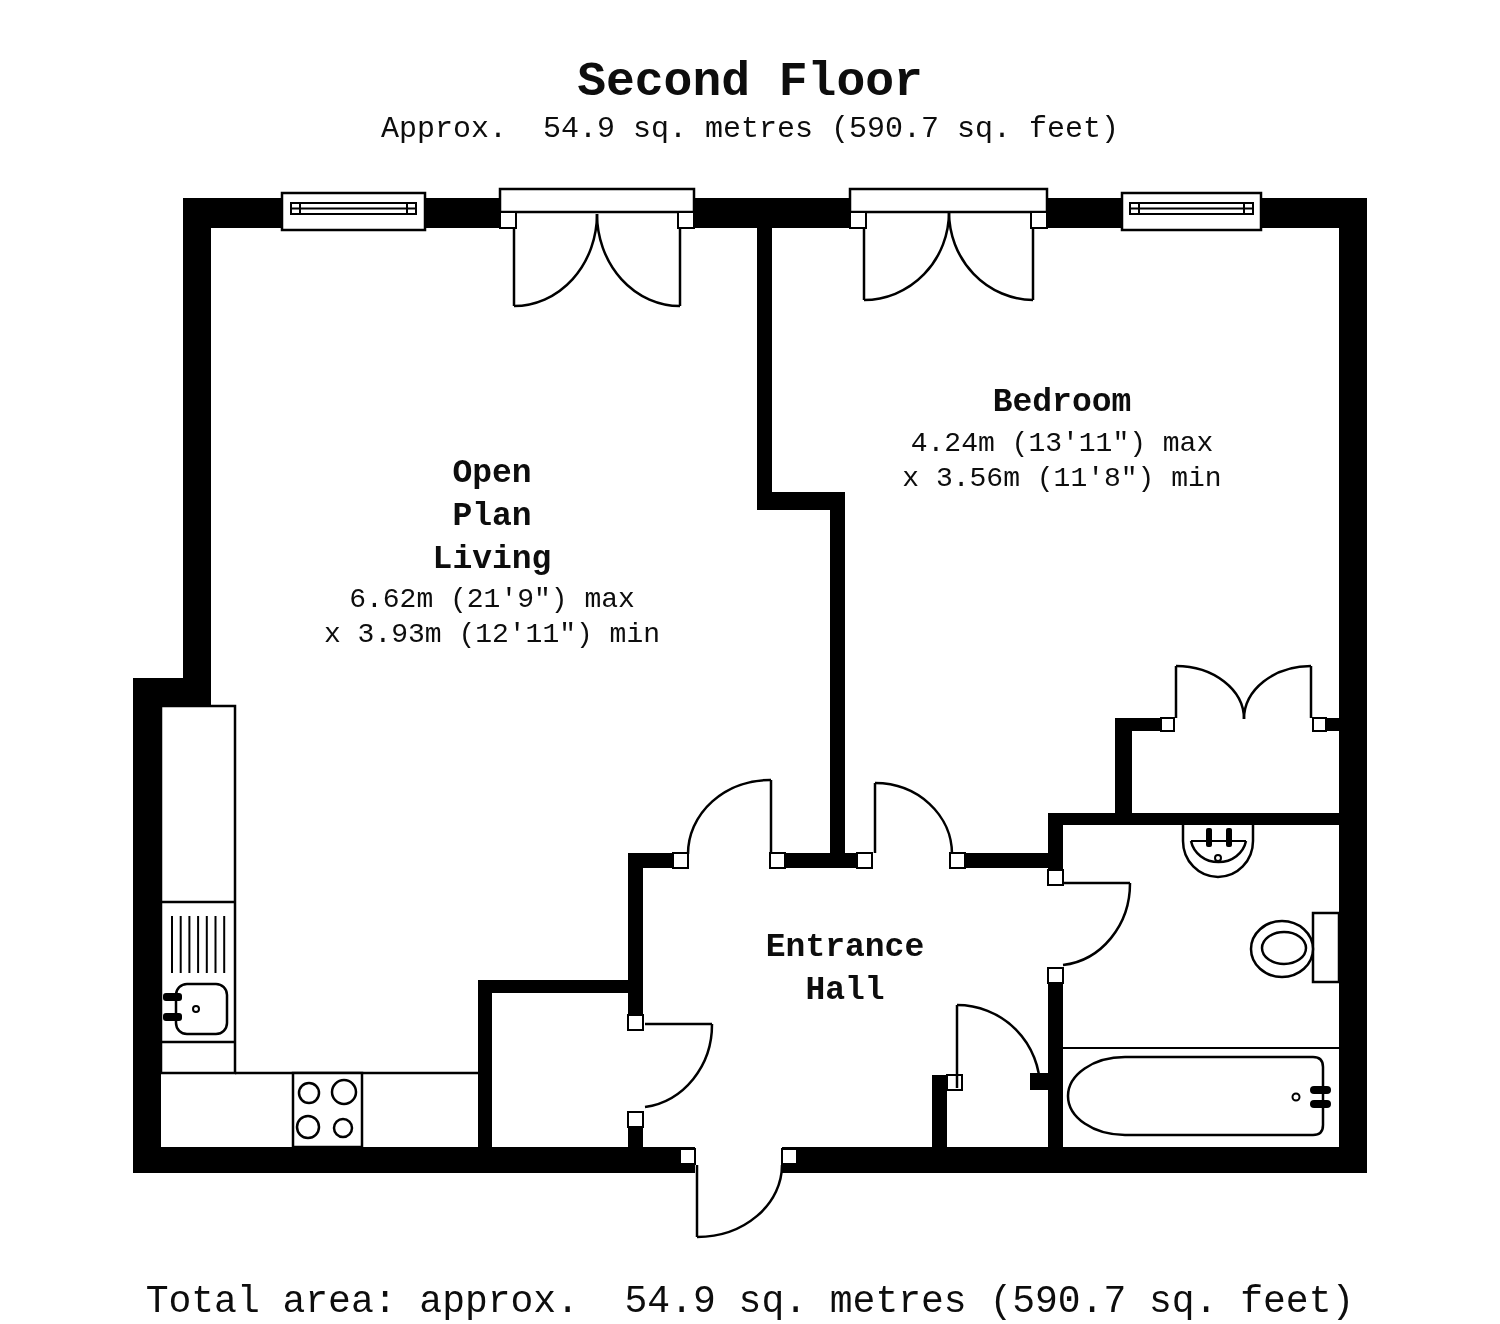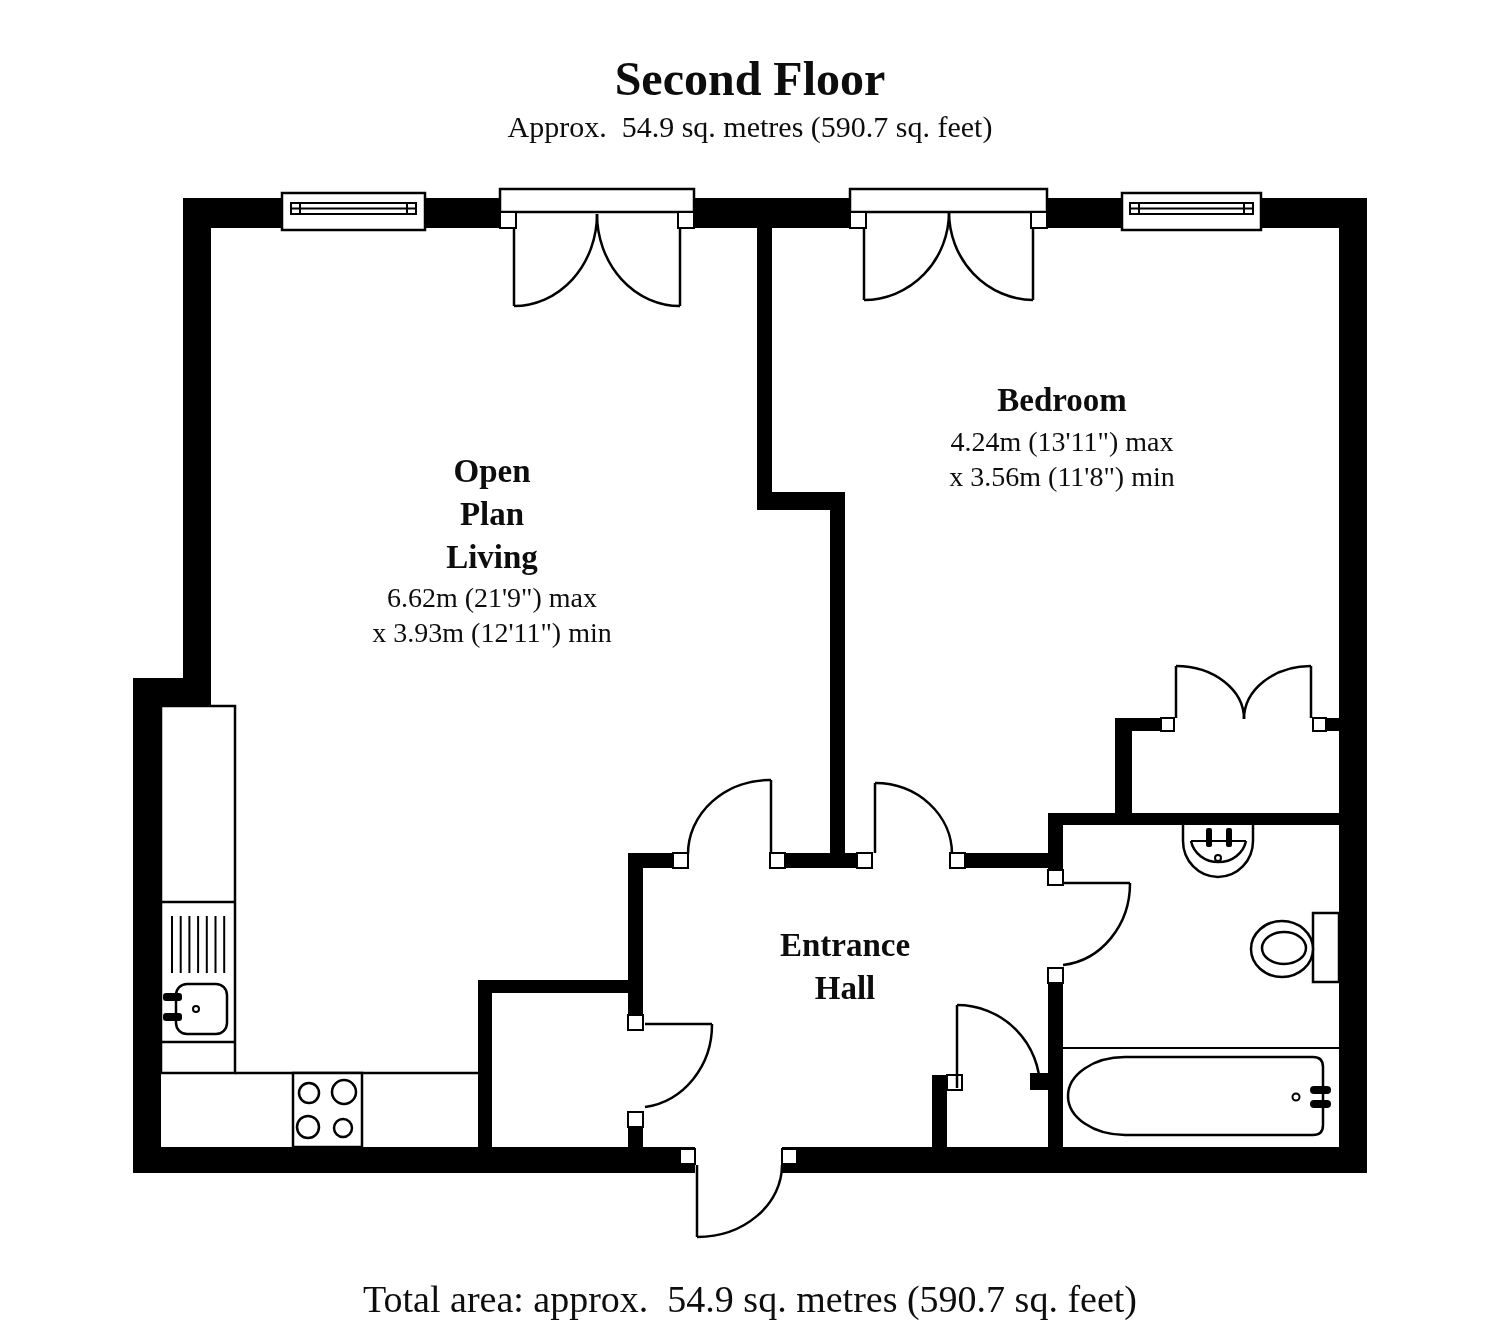--- a/index.html
+++ b/index.html
@@ -1,17 +1,17 @@
 <!DOCTYPE html>
 <html><head>
 <meta charset="utf-8">
 <style>
   html,body{margin:0;padding:0;background:#ffffff;}
   .canvas{position:relative;width:1500px;height:1324px;background:#ffffff;overflow:hidden;
-          font-family:Liberation Serif, serif;}
+          font-family:Liberation Mono, monospace;}
   svg{display:block;}
   .wall{fill:#000000;stroke:none;}
   .post{fill:#ffffff;stroke:#000000;stroke-width:2;}
   .fix{fill:#ffffff;stroke:#000000;stroke-width:2.5;}
   .thin{fill:none;stroke:#000000;stroke-width:2;}
   .door{fill:none;stroke:#000000;stroke-width:2.5;}
   .solid{fill:#000000;stroke:none;}
   text{fill:#0d0d0d;}
   .t-title{font-size:48px;font-weight:bold;}
   .t-sub{font-size:30px;}

